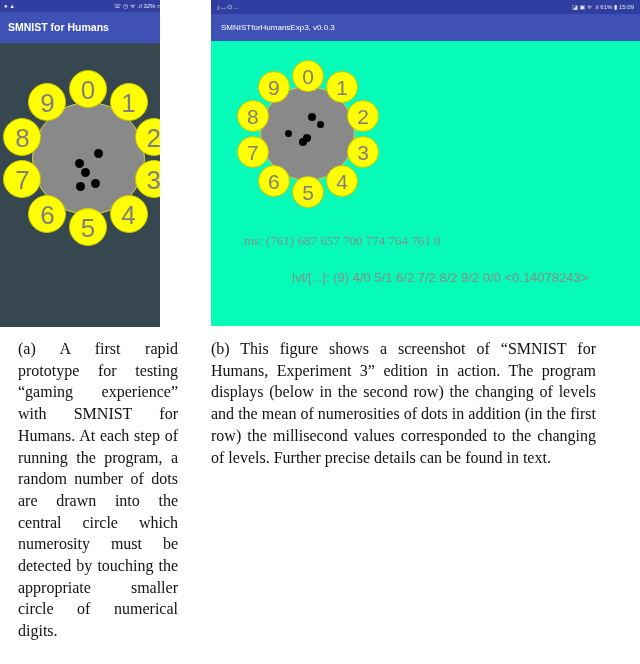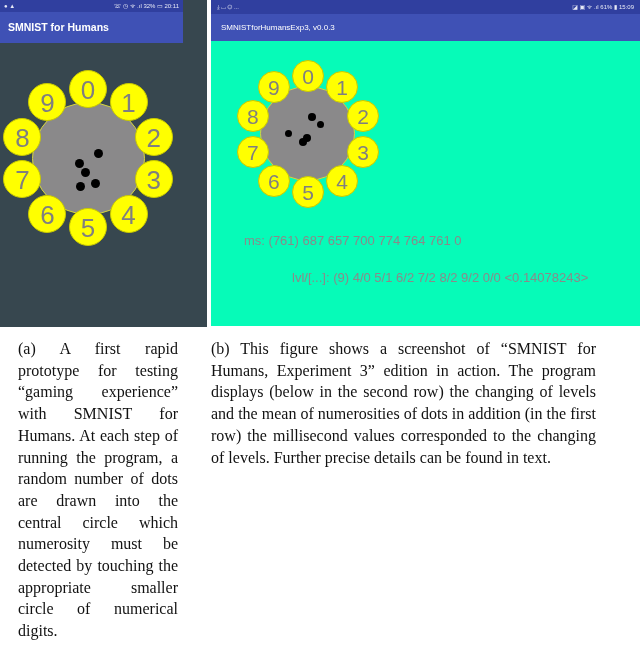--- a/index.html
+++ b/index.html
@@ -1,34 +1,34 @@
 <!DOCTYPE html>
 <html><head>
   <meta charset="utf-8">
   <style>
     html, body { margin:0; padding:0; background:#ffffff; }
     body { width:640px; height:664px; position:relative; overflow:hidden; font-family:"Liberation Sans", sans-serif; }
 
     
-    #panel-a { position:absolute; left:0; top:0; width:207px; height:327px; background:#37474f; overflow:hidden; }
+    #panel-a { position:absolute; left:0; top:0; width:160px; height:327px; background:#37474f; overflow:hidden; }
     #panel-a .statusbar { position:absolute; left:0; top:0; width:183px; height:12px; background:#303f9f; color:#e8eaf6; font-size:6px; line-height:12px; }
     #panel-a .statusbar .left { position:absolute; left:4px; top:0; }
     #panel-a .statusbar .right { position:absolute; right:4px; top:0; }
     #panel-a .appbar { position:absolute; left:0; top:12px; width:183px; height:31px; background:#3f51b5; color:#ffffff; font-size:10.5px; font-weight:bold; line-height:31px; padding-left:8px; box-sizing:border-box; }
     #panel-a .game { position:absolute; left:0; top:43px; width:183px; height:284px; background:#37474f; }
 
     
     #panel-b { position:absolute; left:211px; top:0; width:429px; height:326px; background:#06fbb8; overflow:hidden; }
     #panel-b .statusbar { position:absolute; left:0; top:0; width:429px; height:14px; background:#303f9f; color:#e8eaf6; font-size:6px; line-height:14px; }
     #panel-b .statusbar .left { position:absolute; left:6px; top:0; }
     #panel-b .statusbar .right { position:absolute; right:6px; top:0; }
     #panel-b .appbar { position:absolute; left:0; top:14px; width:432px; height:27px; background:#3f51b5; color:#ffffff; font-size:8px; line-height:27px; padding-left:10px; box-sizing:border-box; }
     #panel-b .game { position:absolute; left:0; top:41px; width:429px; height:285px; }
     #panel-b .info { position:absolute; left:33px; color:#8a8a8a; font-size:13px; white-space:nowrap; }
-    #panel-b .info.ms { top:192px; }
+    #panel-b .info.ms { top:192px;font-family:Liberation Serif, serif; }
     #panel-b .info.lvl { top:229px;margin-left:48px; }
 
     
     .dial { position:absolute; }
     .center-circle { position:absolute; border-radius:50%; background:#8a898a; border:1px solid #d6d63a; box-sizing:border-box; }
     .digit { position:absolute; border-radius:50%; background:#ffff00; border:1px solid #c9c900; box-sizing:border-box; color:#7f7f80; text-align:center; }
     .dot { position:absolute; border-radius:50%; background:#000000; }
 
     
     .caption { position:absolute; font-family:"Liberation Serif", serif; color:#111111; font-size:16px; line-height:21.7px; }

